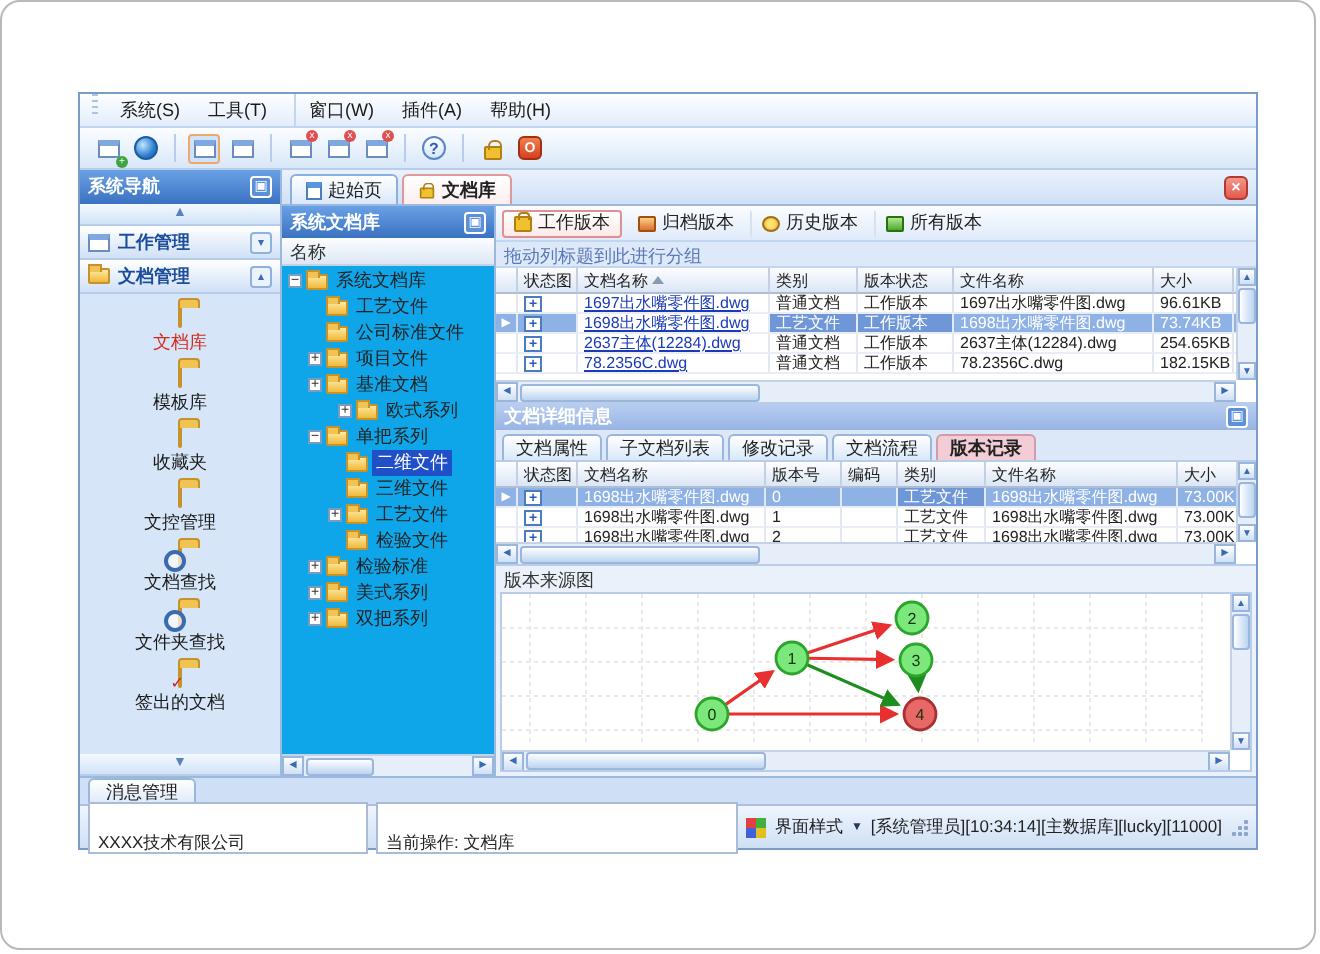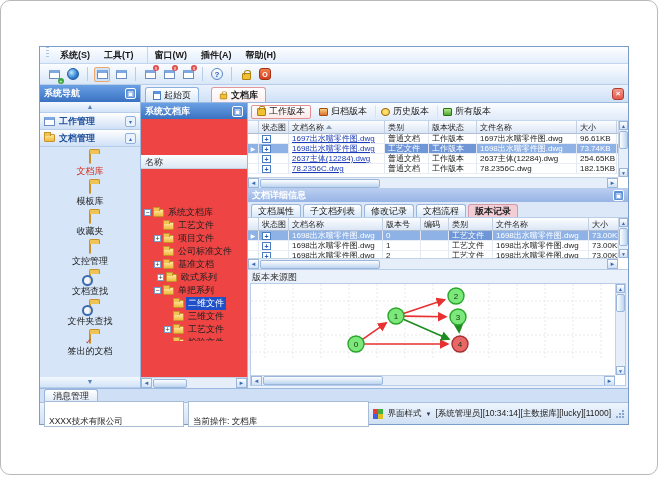--- a/index.html
+++ b/index.html
@@ -1,20 +1,20 @@
 <!DOCTYPE html>
 <html><head>
 <meta charset="utf-8">
 <style>
   html,body{margin:0;padding:0;background:#fff;}
   *{box-sizing:border-box;font-family:"Liberation Sans","DejaVu Sans",sans-serif;}
   .canvas{position:relative;width:658px;height:475px;border:1px solid #b9b9b9;border-radius:10px;background:#fff;overflow:hidden;}
   .app{position:absolute;left:38px;top:45px;width:590px;height:379px;border:1px solid #7a9cc9;background:#dce9f9;display:flex;flex-direction:column;font-size:9px;color:#222;}
   
-  .menubar{height:17px;display:flex;background:linear-gradient(#fdfeff,#e2edfb);border-bottom:1px solid #c3d6ef;padding-left:2px;font-weight:bold;}
+  .menubar{height:17px;display:flex;background:linear-gradient(#fdfeff,#e2edfb);border-bottom:1px solid #c3d6ef;padding-left:2px;}
   .grip{width:3px;height:11px;margin:0 4px;background:repeating-linear-gradient(#aac4e4 0 1px,transparent 1px 3px);}
   .menu-item{padding:2px 7px;cursor:default;color:#1a1a1a;}
   .menu-item:nth-of-type(3){margin-left:6px;border-left:1px solid #c3d6ef;}
   .toolbar{height:21px;display:flex;align-items:center;background:linear-gradient(#fbfdff,#d9e7f8);border-bottom:1px solid #b7cdea;padding-left:6px;gap:3px;}
   .tsep{width:1px;height:14px;background:#b7cdea;margin:0 3px;}
   .ticon{width:16px;height:15px;position:relative;border-radius:2px;display:flex;align-items:center;justify-content:center;}
   .ticon.pressed{border:1px solid #f0a868;background:#cfe3fa;}
   .mini-win{width:11px;height:9px;border:1px solid #6a8cc0;background:#fff;border-top:3px solid #7fa8e0;position:relative;}
   .badge-x{position:absolute;right:-1px;top:-2px;width:6px;height:6px;border-radius:50%;background:#e05050;color:#fff;font-size:5px;line-height:6px;text-align:center;}
   .badge-plus{position:absolute;right:-2px;bottom:-2px;width:6px;height:6px;border-radius:50%;background:#3da53d;color:#fff;font-size:5px;line-height:6px;text-align:center;}
@@ -36,28 +36,28 @@
   .sb-item{width:92%;display:flex;flex-direction:column;align-items:center;padding:2px 0 3px;cursor:pointer;}
   .sb-item .lab{margin-top:2px;color:#1a1a1a;}
   .sb-item.sel .lab{color:#d42a1a;}
   .bigfolder{width:20px;height:14px;position:relative;background:linear-gradient(#ffe9a0,#f0b93c);border:1px solid #c8922a;border-radius:2px;}
   .bigfolder::before{content:"";position:absolute;left:-1px;top:-4px;width:9px;height:4px;background:#f0c355;border:1px solid #c8922a;border-bottom:none;border-radius:2px 2px 0 0;}
   .doc-search-icon .bigfolder,.folder-search-icon .bigfolder{background:linear-gradient(#ffe9a0,#e8c86a);}
   .doc-search-icon .bigfolder::after,.folder-search-icon .bigfolder::after{content:"";position:absolute;right:-3px;bottom:-3px;width:7px;height:7px;border:2px solid #3a6ab0;border-radius:50%;background:rgba(255,255,255,.7);}
   .checked-out-docs-icon .bigfolder::after{content:"✓";position:absolute;right:-2px;bottom:-3px;color:#c82020;font-size:8px;font-weight:bold;}
   
   .content{flex:1;display:flex;flex-direction:column;min-width:0;}
-  .tabstrip{height:18px;display:flex;align-items:flex-end;background:linear-gradient(#eaf2fd,#cfe0f5);border-bottom:1px solid #9bb8de;padding-left:4px;gap:12px;position:relative;}
+  .tabstrip{height:18px;display:flex;align-items:flex-end;background:linear-gradient(#eaf2fd,#cfe0f5);border-bottom:1px solid #9bb8de;padding-left:4px;gap:2px;position:relative;}
   .tab{height:15px;display:flex;align-items:center;gap:3px;padding:0 7px;border:1px solid #8ab0de;border-bottom:none;border-radius:3px 3px 0 0;background:linear-gradient(#ffffff,#d8e8fa);}
   .tab.active{border-color:#e09898;background:linear-gradient(#ffffff,#fdeef0);font-weight:bold;}
   .page-ic{width:8px;height:9px;background:#fff;border:1px solid #4a7cc0;border-top:3px solid #5a94e0;}
   .closebtn{position:absolute;right:4px;top:3px;width:12px;height:12px;border-radius:3px;background:linear-gradient(#f4978c,#e25b4e);border:1px solid #b03a2e;color:#fff;font-size:8px;line-height:10px;text-align:center;font-weight:bold;}
   .content-row{flex:1;display:flex;min-height:0;}
   
-  .treepanel{width:107px;display:flex;flex-direction:column;border-right:1px solid #9bb8de;background:#ef4444;gap:36px;}
+  .treepanel{width:107px;display:flex;flex-direction:column;border-right:1px solid #9bb8de;background:#0ea5e9;}
   .tp-title{height:16px;background:linear-gradient(#6aa0e4,#3a72c2);color:#fff;display:flex;align-items:center;justify-content:space-between;padding:0 4px;font-weight:bold;}
   .tp-colhead{height:14px;background:linear-gradient(#fcfdff,#dce7f4);border-bottom:1px solid #c3d2e4;padding:1px 4px;color:#333;}
   .tree{flex:1;overflow:hidden;padding-top:1px;}
   .tree-item{display:flex;align-items:center;gap:2px;height:13px;white-space:nowrap;cursor:pointer;}
   .exp{flex:0 0 7px;width:7px;height:7px;border:1px solid #7a9cc0;background:#fff;color:#333;font-size:7px;line-height:5px;text-align:center;}
   .exp.leaf{visibility:hidden;}
   .folder{flex:0 0 11px;width:11px;height:8px;position:relative;background:linear-gradient(#ffe9a0,#f0b93c);border:1px solid #c8922a;border-radius:1px;}
   .folder::before{content:"";position:absolute;left:-1px;top:-3px;width:5px;height:3px;background:#f0c355;border:1px solid #c8922a;border-bottom:none;}
   .tree-item .tlab{padding:0 2px;}
   .tree-item.sel .tlab{background:#2050c8;color:#fff;}
@@ -287,39 +287,39 @@
                <span class="tlab">系统文档库</span>
              </div>
 
              <div class="tree-item" style="padding-left: 13px;">
                <span class="exp leaf"></span>
                <span class="folder"></span>
                <span class="tlab">工艺文件</span>
              </div>
 
              <div class="tree-item" style="padding-left: 13px;">
+               <span class="exp leaf"></span>
+               <span class="folder"></span>
+               <span class="tlab">公司标准文件</span>
+             </div>
+
+             <div class="tree-item" style="padding-left: 13px;">
                <span class="exp">+</span>
                <span class="folder"></span>
                <span class="tlab">项目文件</span>
              </div>
 
              <div class="tree-item" style="padding-left: 13px;">
-               <span class="exp leaf"></span>
-               <span class="folder"></span>
-               <span class="tlab">公司标准文件</span>
-             </div>
-
-             <div class="tree-item" style="padding-left: 13px;">
                <span class="exp">+</span>
                <span class="folder"></span>
                <span class="tlab">基准文档</span>
              </div>
 
 
-             <div class="tree-item" style="padding-left: 16px;">
+             <div class="tree-item" style="padding-left: 28px;">
                <span class="exp">+</span>
                <span class="folder"></span>
                <span class="tlab">欧式系列</span>
              </div>
 
              <div class="tree-item" style="padding-left: 13px;">
                <span class="exp">−</span>
                <span class="folder"></span>
                <span class="tlab">单把系列</span>
              </div>
@@ -390,20 +390,21 @@
              <div class="vbtn">
                <span class="vic history-icon"></span>
                <span>历史版本</span>
              </div>
 
              <div class="vbtn">
                <span class="vic all-versions-icon"></span>
                <span>所有版本</span>
              </div>
            </div>
+         <div class="grouphint">拖动列标题到此进行分组</div>
 
          <div class="gridwrap top">
            <div class="g-inner">
              <div class="g-head">
                <div class="gc gut"></div>
                <div class="gc c0">状态图</div>
                <div class="gc c1">
                       <span>文档名称</span>
                       <span class="sort-asc"></span>
                     </div>

